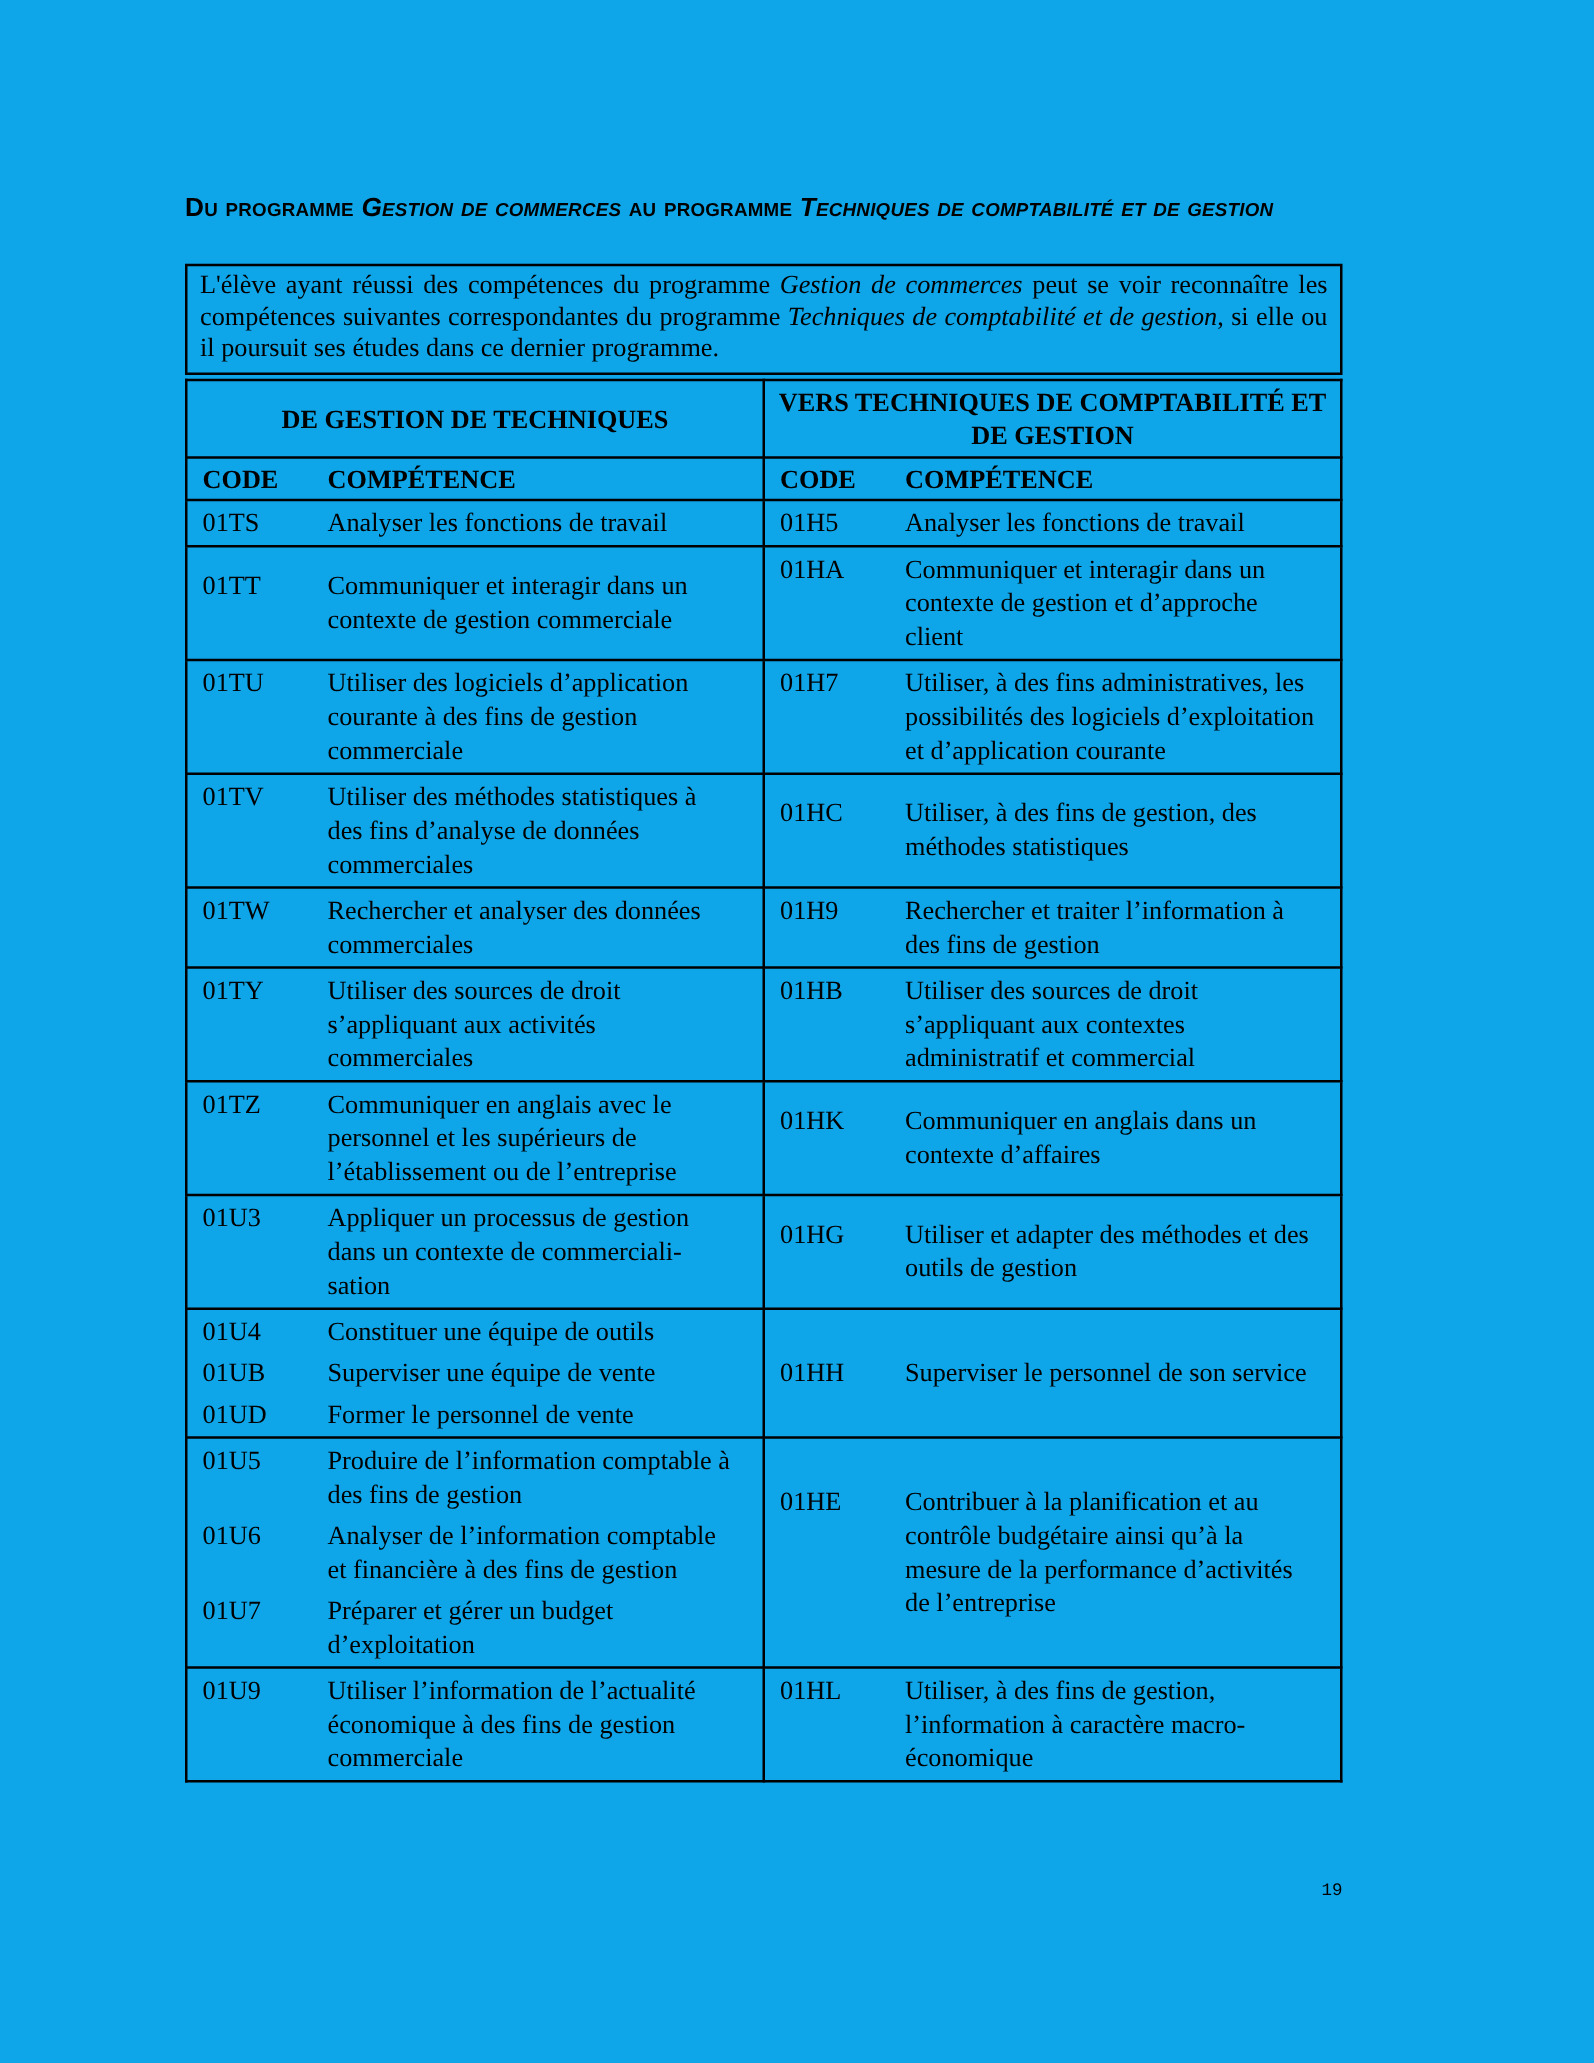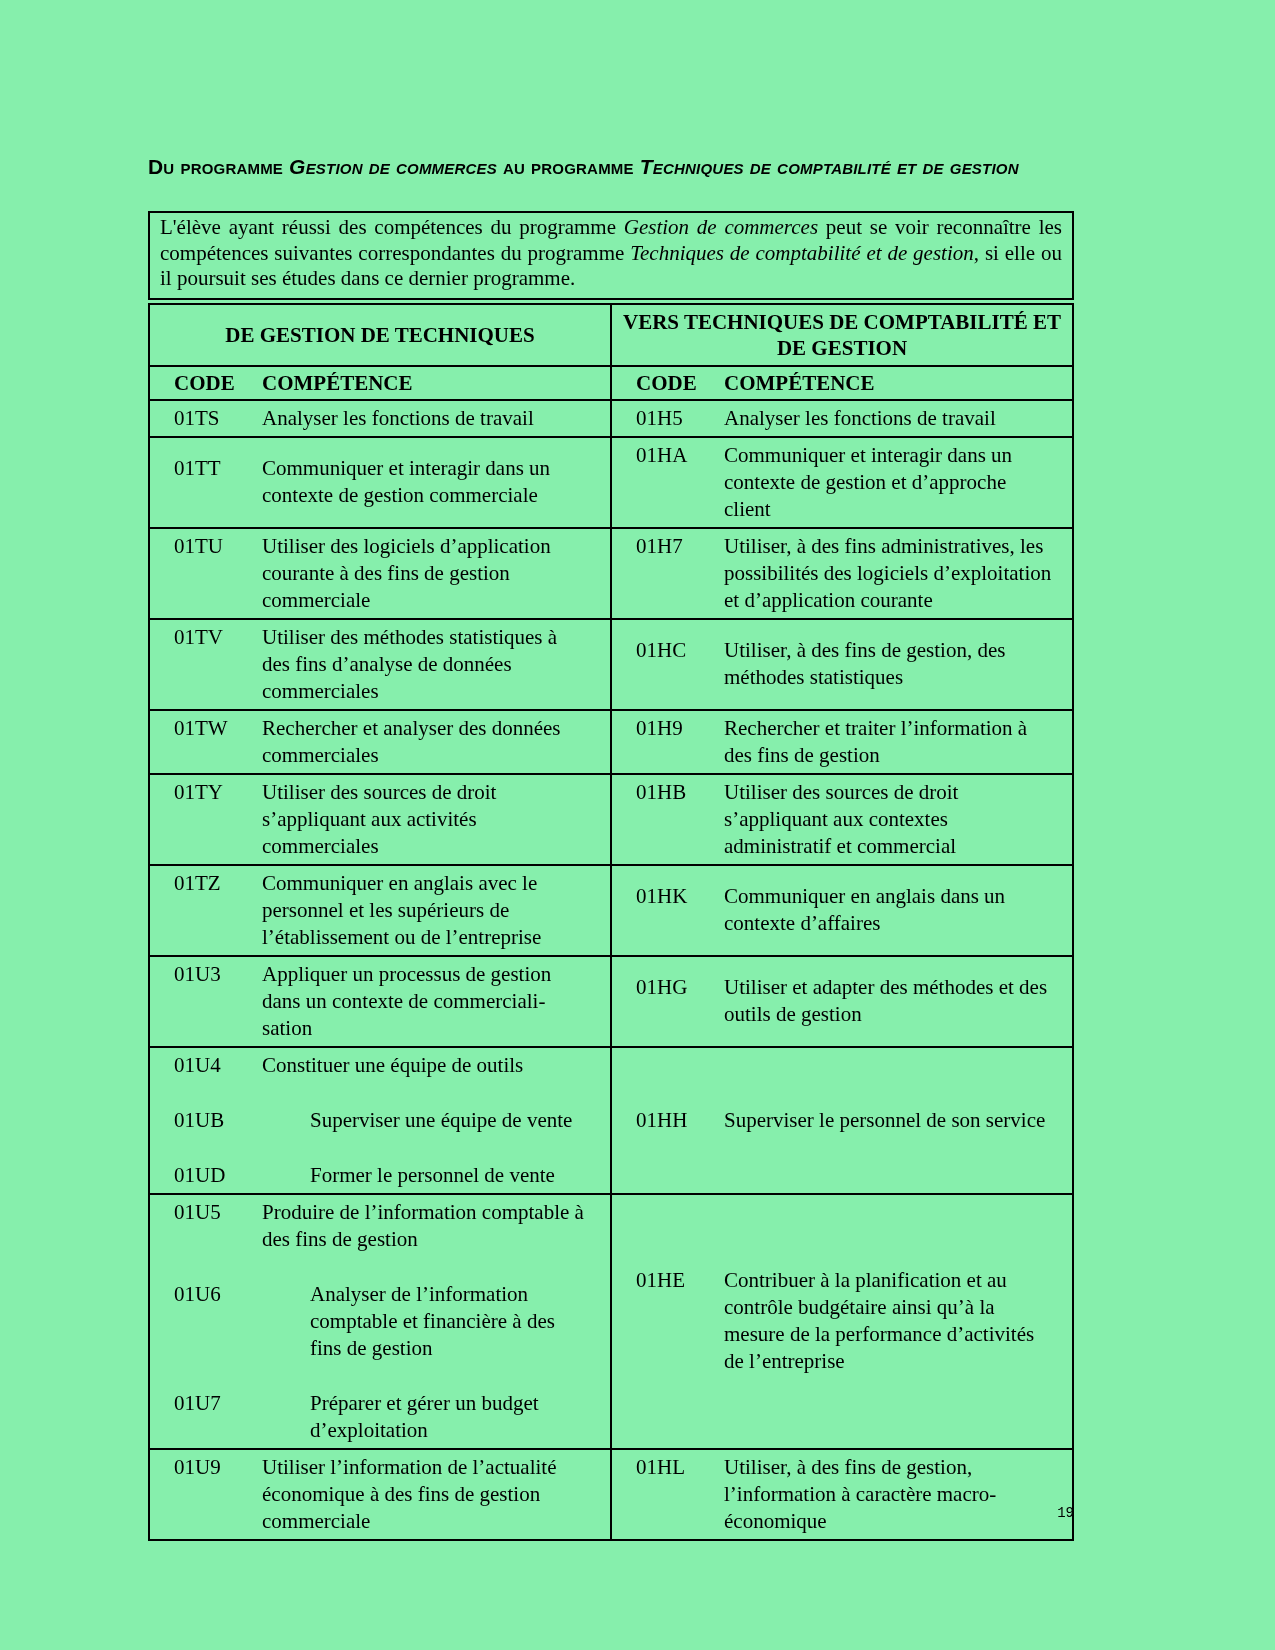--- a/index.html
+++ b/index.html
@@ -1,20 +1,20 @@
 <!DOCTYPE html>
 <html lang="fr"><head>
 <meta charset="utf-8">
 <style>
   html, body { margin: 0; padding: 0; background: #ffffff; }
   .page {
     position: relative;
     width: 1275px;
     height: 1650px;
-    background: #86efac;
+    background: #0ea5e9;
     color: #000000;
     overflow: hidden;
   }
   .content {
     position: absolute;
     left: 148px;
     top: 150px;
     width: 926px;
   }
   
@@ -57,27 +57,27 @@
     font-weight: bold;
     line-height: 26px;
     padding: 7px 6px;
   }
   tr.labels-row td { padding: 3px 0 2px 0; }
   .lbl { font-weight: bold; }
   .entry { display: flex; align-items: flex-start; }
   .entry .code {
     flex: 0 0 112px;
     box-sizing: border-box;
-    padding-left: 24px;
+    padding-left: 12px;
   }
   .entry .text {
     flex: 1;
     padding-right: 20px;
   }
-  .entry + .entry { margin-top: 28px; gap: 48px; }
+  .entry + .entry { margin-top: 6px; }
   
   .page-number {
     position: absolute;
     left: 148px;
     width: 926px;
     top: 1505px;
     text-align: right;
     font-family: Liberation Mono, monospace;
     font-size: 14px;
   }

